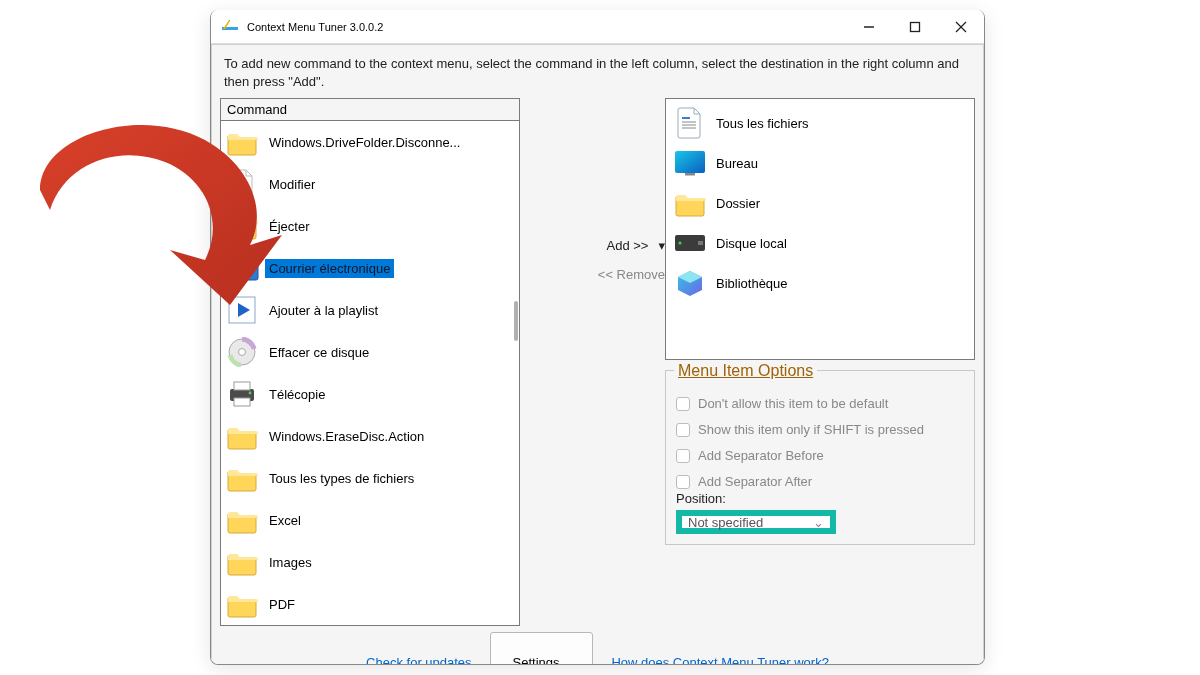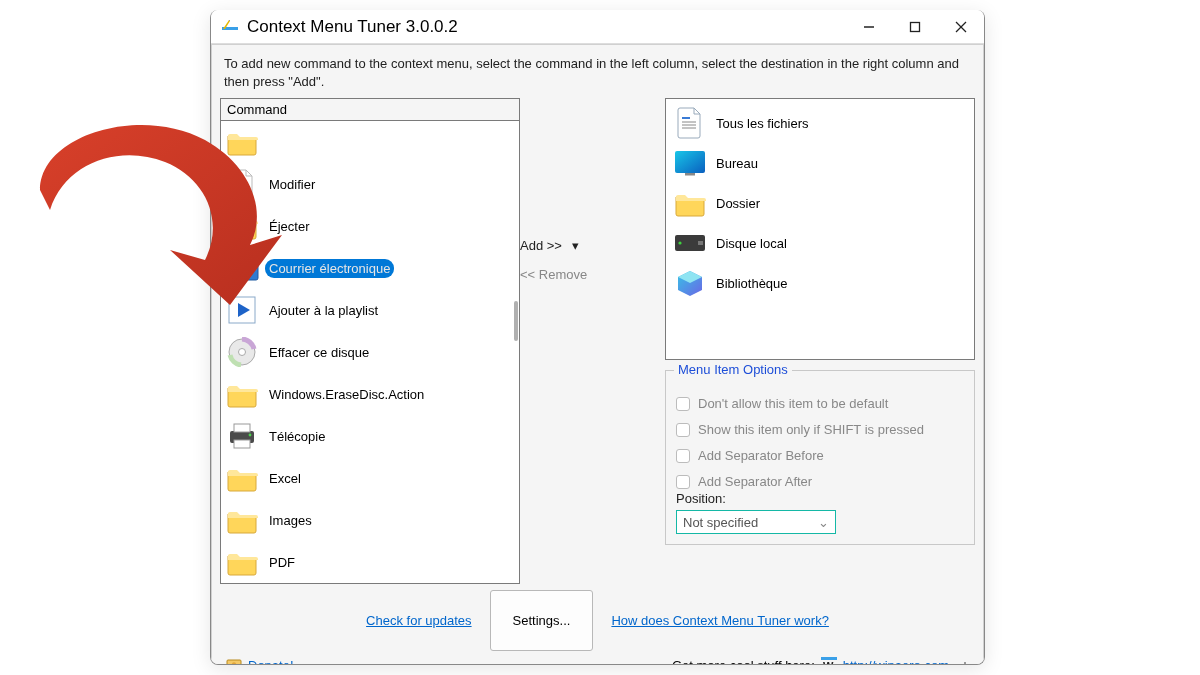--- a/index.html
+++ b/index.html
@@ -28,21 +28,21 @@
   }
   .titlebar {
     height: 34px;
     display: flex;
     align-items: center;
     padding: 0 0 0 10px;
     border-bottom: 1px solid #ddd;
     background: #fff;
   }
   .titlebar .appicon { width:18px; height:18px; margin-right:8px; }
-  .titlebar .title { font-size: 17px; flex: 1; }
+  .titlebar .title { font-size: 11px; flex: 1; }
   .winbtns { display: flex; }
   .winbtn {
     width: 46px; height: 33px;
     display: flex; align-items: center; justify-content: center;
     font-size: 14px; color: #222;
   }
   .client {
     flex: 1;
     background: #f5f5f5;
     border: 1px solid #d0d0d0;
@@ -98,38 +98,37 @@
     padding-left: 4px;
     gap: 6px;
   }
   .cmditem .ic { width: 34px; height: 34px; display:flex; align-items:center; justify-content:center; }
   .cmditem .lbl {
     font-size: 13px;
     padding: 2px 4px;
   }
   .cmditem.selected .lbl {
     background: #0078d7;
-    color: #e5e5e5;
-    border-radius: 9px;
+    color: #0f172a;
   }
   .midpane {
     flex: 0 0 145px;
     display: flex;
     flex-direction: column;
     align-items: stretch;
     justify-content: flex-start;
     padding-top: 140px;
     gap: 14px;
   }
   .midpane .midbtn {
     font-size: 13px;
     color: #222;
     text-align: center;
     display: flex;
-    justify-content: flex-start;
+    justify-content: flex-end;
     align-items: center;
     gap: 10px;
   }
   .midpane .midbtn.disabled { color: #878787; }
   .rightcol {
     flex: 1;
     display: flex;
     flex-direction: column;
     gap: 10px;
   }
@@ -153,40 +152,41 @@
     padding: 14px 10px 10px 10px;
     font-size: 13px;
     color: #888;
   }
   .groupbox .grouplabel {
     position: absolute;
     top: -9px;
     left: 8px;
     background: #f5f5f5;
     padding: 0 4px;
-    font-size: 13px;
-    color: #1d4ed8;
+    font-size: 16px;
+    color: #a16207;
+    text-decoration: underline;
   }
   .chkrow {
     display: flex;
     align-items: flex-end;
     gap: 8px;
     height: 26px;
   }
   .chkbox {
     width: 14px; height: 14px;
     border: 1px solid #bcbcbc;
     border-radius: 3px;
     background: #fff;
   }
   .posrow { color:#222; display:flex; flex-direction:column; gap:4px; margin-top:2px;}
   .combo {
     width: 160px;
     height: 24px;
-    border: 1px solid #14b8a6;
+    border: 6px solid #14b8a6;
     background: #fff;
     display: flex;
     align-items: center;
     justify-content: space-between;
     padding: 2px 6px;
     font-size: 13px;
     color: #555;
   }
   .bottomrow1 {
     display: flex;
@@ -274,20 +274,21 @@
         <div class="panehead">Command</div>
         <div class="listbox" id="cmdlist">
           <div class="scrollthumb"></div>
         <div class="cmditem">
               <span class="ic">
                 <svg width="32" height="28">
                   <path d="M2 8 h9 l3 3 h16 v14 a2 2 0 0 1 -2 2 H4 a2 2 0 0 1 -2 -2 Z" fill="#ffd65a" stroke="#d8a93a"></path>
                   <path d="M2 8 a2 2 0 0 1 2 -2 h7 l3 3 h16 a2 2 0 0 1 2 2 v1 H2 Z" fill="#ffe79a"></path>
                 </svg>
               </span>
+              <span class="lbl">Windows.DriveFolder.Disconne...</span>
             </div>
             <div class="cmditem">
               <span class="ic">
                 <svg width="28" height="32">
                   <path d="M5 2 h13 l6 6 v20 a2 2 0 0 1 -2 2 H5 a2 2 0 0 1 -2 -2 V4 a2 2 0 0 1 2 -2 Z" fill="#fff" stroke="#bbb"></path>
                   <path d="M18 2 v6 h6" fill="none" stroke="#bbb"></path>
                 </svg>
               </span>
               <span class="lbl">Modifier</span>
             </div>
@@ -325,36 +326,45 @@
                   <circle cx="15" cy="15" r="3.5" fill="#fff" stroke="#aaa"></circle>
                   <path d="M15 2 A13 13 0 0 1 27 12" fill="none" stroke="#c9a6d6" stroke-width="5"></path>
                   <path d="M3 18 A13 13 0 0 0 14 28" fill="none" stroke="#bfe0b2" stroke-width="5"></path>
                 </svg>
               </span>
               <span class="lbl">Effacer ce disque</span>
             </div>
             <div class="cmditem">
               <span class="ic">
                 <svg width="32" height="28">
-                  <path d="M2 8 h9 l3 3 h16 v14 a2 2 0 0 1 -2 2 H4 a2 2 0 0 1 -2 -2 Z" fill="#ffd65a" stroke="#d8a93a"></path>
-                  <path d="M2 8 a2 2 0 0 1 2 -2 h7 l3 3 h16 a2 2 0 0 1 2 2 v1 H2 Z" fill="#ffe79a"></path>
-                </svg>
-              </span>
-              <span class="lbl">Windows.EraseDisc.Action</span>
-            </div>
-            <div class="cmditem">
-              <span class="ic">
-                <svg width="32" height="28">
                   <rect x="4" y="9" width="24" height="12" rx="2" fill="#4b4b4b"></rect>
                   <rect x="8" y="2" width="16" height="8" fill="#fff" stroke="#999"></rect>
                   <rect x="8" y="18" width="16" height="8" fill="#fff" stroke="#999"></rect>
                   <circle cx="24" cy="13" r="1.4" fill="#4dd24d"></circle>
                 </svg>
               </span>
               <span class="lbl">Télécopie</span>
+            </div>
+            <div class="cmditem">
+              <span class="ic">
+                <svg width="32" height="28">
+                  <path d="M2 8 h9 l3 3 h16 v14 a2 2 0 0 1 -2 2 H4 a2 2 0 0 1 -2 -2 Z" fill="#ffd65a" stroke="#d8a93a"></path>
+                  <path d="M2 8 a2 2 0 0 1 2 -2 h7 l3 3 h16 a2 2 0 0 1 2 2 v1 H2 Z" fill="#ffe79a"></path>
+                </svg>
+              </span>
+              <span class="lbl">Windows.EraseDisc.Action</span>
+            </div>
+            <div class="cmditem">
+              <span class="ic">
+                <svg width="32" height="28">
+                  <path d="M2 8 h9 l3 3 h16 v14 a2 2 0 0 1 -2 2 H4 a2 2 0 0 1 -2 -2 Z" fill="#ffd65a" stroke="#d8a93a"></path>
+                  <path d="M2 8 a2 2 0 0 1 2 -2 h7 l3 3 h16 a2 2 0 0 1 2 2 v1 H2 Z" fill="#ffe79a"></path>
+                </svg>
+              </span>
+              <span class="lbl">Tous les types de fichiers</span>
             </div>
             <div class="cmditem">
               <span class="ic">
                 <svg width="32" height="28">
                   <path d="M2 8 h9 l3 3 h16 v14 a2 2 0 0 1 -2 2 H4 a2 2 0 0 1 -2 -2 Z" fill="#ffd65a" stroke="#d8a93a"></path>
                   <path d="M2 8 a2 2 0 0 1 2 -2 h7 l3 3 h16 a2 2 0 0 1 2 2 v1 H2 Z" fill="#ffe79a"></path>
                 </svg>
               </span>
               <span class="lbl">Excel</span>
             </div>

